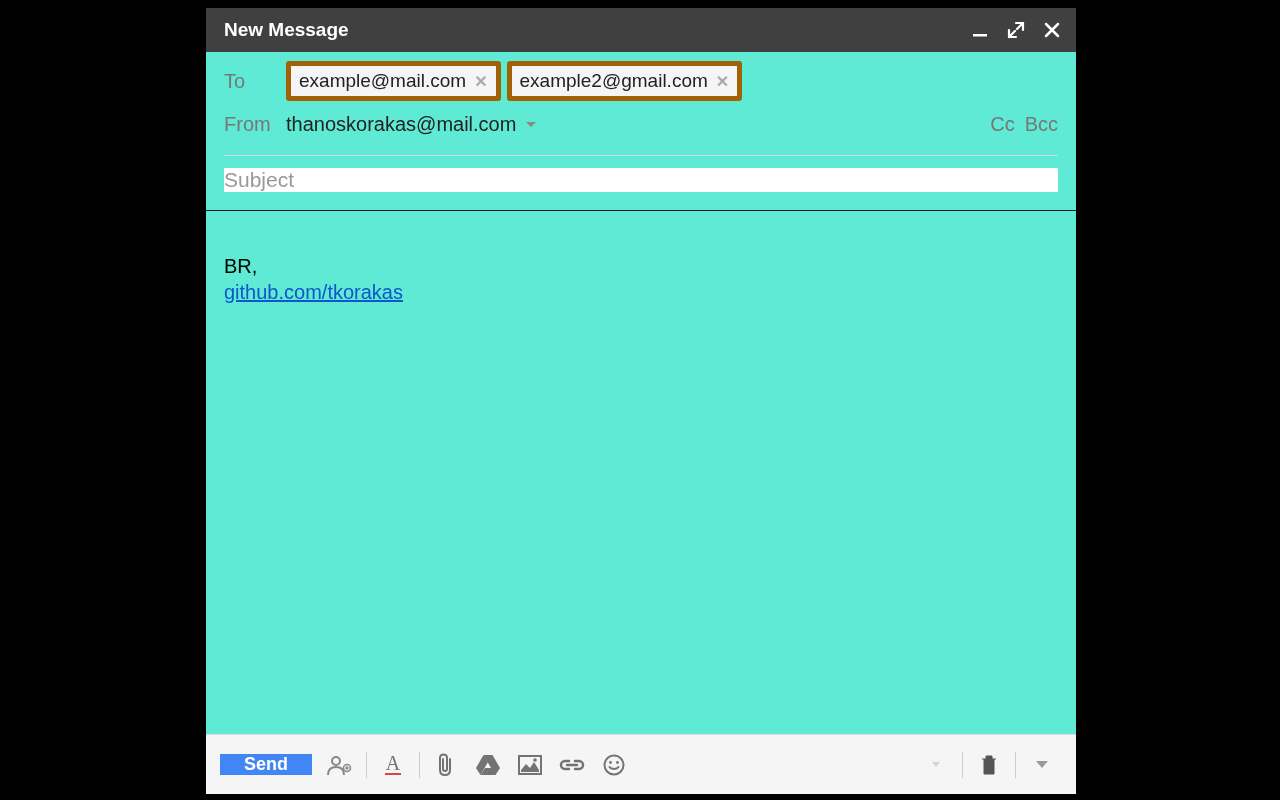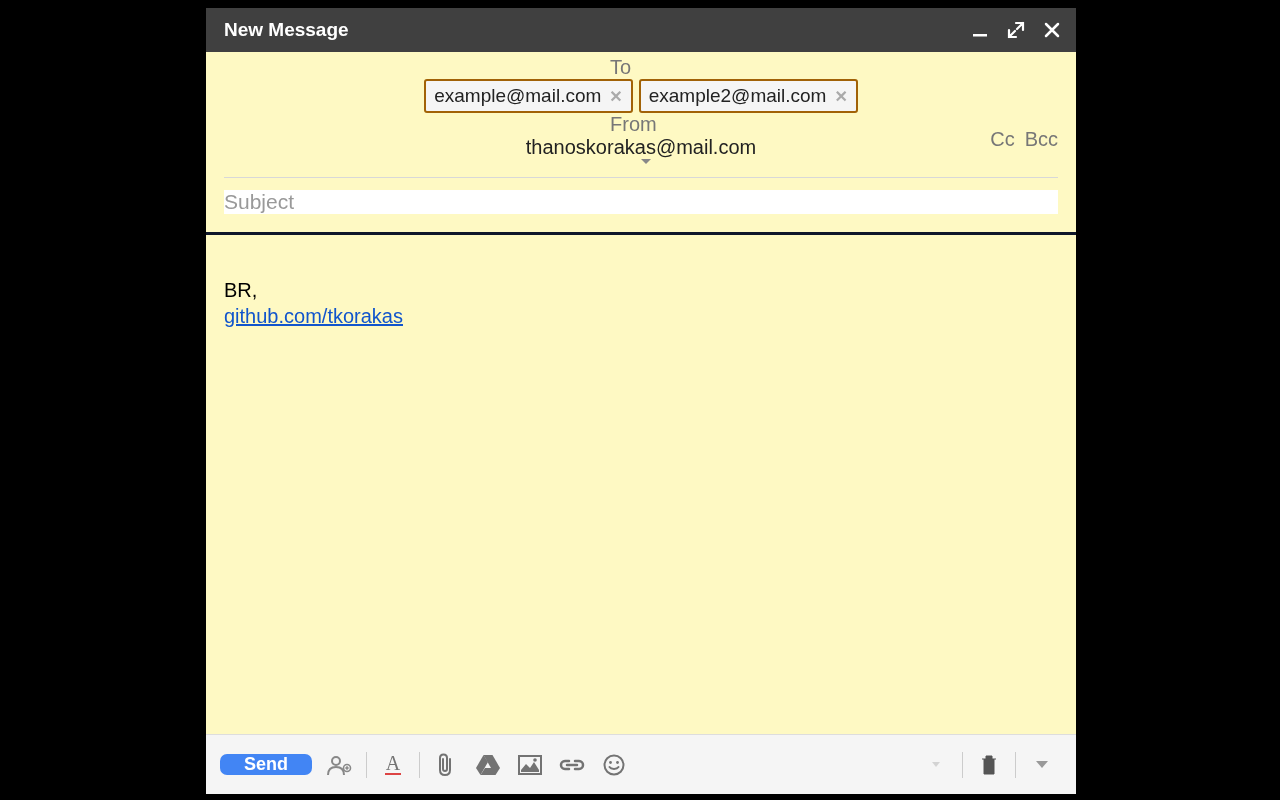--- a/index.html
+++ b/index.html
@@ -10,21 +10,21 @@
       height: 800px;
       overflow: hidden;
       position: relative;
     }
     .compose-window {
       position: absolute;
       left: 206px;
       top: 8px;
       width: 870px;
       height: 786px;
-      background: #fef9c3;
+      background: #5eead4;
       display: flex;
       flex-direction: column;
     }
     .window-header {
       background: #404040;
       color: #fff;
       height: 44px;
       display: flex;
       align-items: center;
       padding: 0 14px 0 18px;
@@ -48,41 +48,39 @@
       justify-content: center;
     }
     .fields {
       padding: 4px 18px 0 18px;
     }
     .field-row {
       display: flex;
       align-items: center;
       min-height: 50px;
       position: relative;
-      flex-direction: column;
     }
     .field-row-from {
       border-bottom: 1px solid #d8d8d8;
       padding-bottom: 12px;
-      justify-content: center;
     }
     .field-label {
       color: #777;
       font-size: 20px;
       width: 62px;
       flex-shrink: 0;
     }
     .chips {
       display: flex;
       gap: 6px;
       flex-wrap: wrap;
       align-items: center;
     }
     .chip {
-      border: 2px solid #a16207;
+      border: 5px solid #a16207;
       background: #f5f5f5;
       border-radius: 3px;
       padding: 4px 8px;
       display: flex;
       align-items: center;
       gap: 8px;
       font-size: 19px;
       color: #222;
     }
     .chip-remove {
@@ -103,21 +101,21 @@
       position: absolute;
       right: 0;
       display: flex;
       gap: 10px;
       color: #777;
       font-size: 20px;
     }
     .cc-bcc span { cursor: pointer; }
     .subject-row {
       padding: 12px 18px 18px 18px;
-      border-bottom: 3px solid #0f172a;
+      border-bottom: 1px solid #0f172a;
     }
     .subject-input {
       border: none;
       outline: none;
       width: 100%;
       font-size: 21px;
       color: #222;
     }
     .subject-input::placeholder { color: #999; }
     .body-area {
@@ -139,21 +137,21 @@
       border-top: 1px solid #ddd;
       display: flex;
       align-items: center;
       padding: 0 14px;
       gap: 2px;
     }
     .send-btn {
       background: #4285f4;
       color: #fff;
       border: none;
-      border-radius: 7px;
+      border-radius: 0;
       padding: 0 24px;
       font-size: 18px;
       font-weight: bold;
       cursor: pointer;
     }
     .tb-icon {
       width: 40px;
       height: 36px;
       display: flex;
       align-items: center;
@@ -206,21 +204,21 @@
 
   <div class="fields">
     <div class="field-row">
       <div class="field-label">To</div>
       <div class="chips">
         <div class="chip">
           <span>example@mail.com</span>
           <span class="chip-remove">✕</span>
         </div>
         <div class="chip">
-          <span>example2@mail.com</span>
+          <span>example2@gmail.com</span>
           <span class="chip-remove">✕</span>
         </div>
       </div>
     </div>
 
     <div class="field-row field-row-from">
       <div class="field-label">From</div>
       <div class="from-value">thanoskorakas@mail.com</div>
       <span class="from-dropdown">
         <svg width="10" height="6" viewBox="0 0 10 6">

